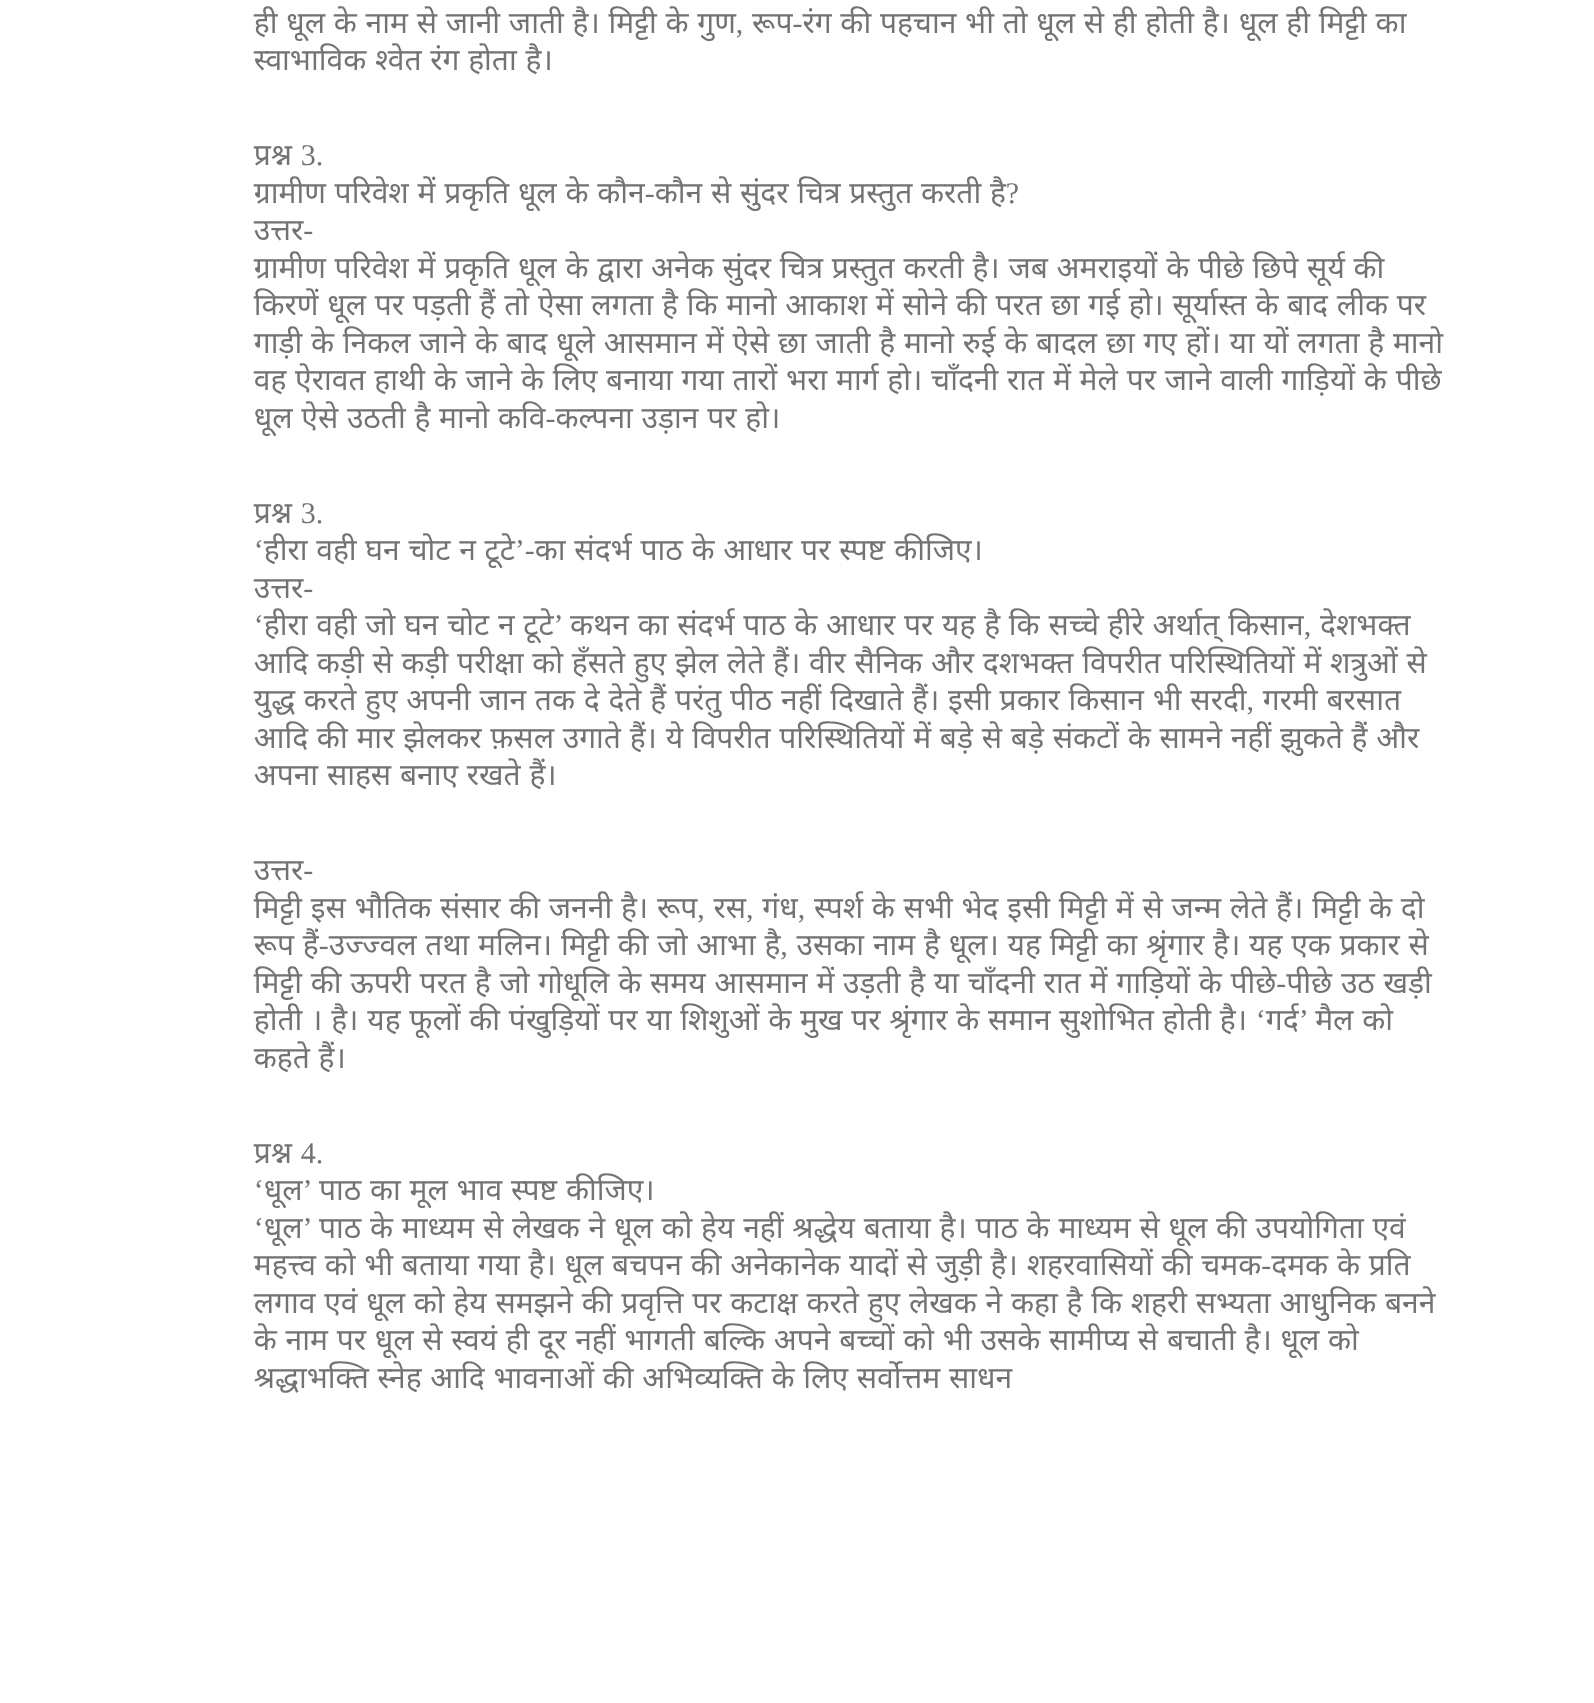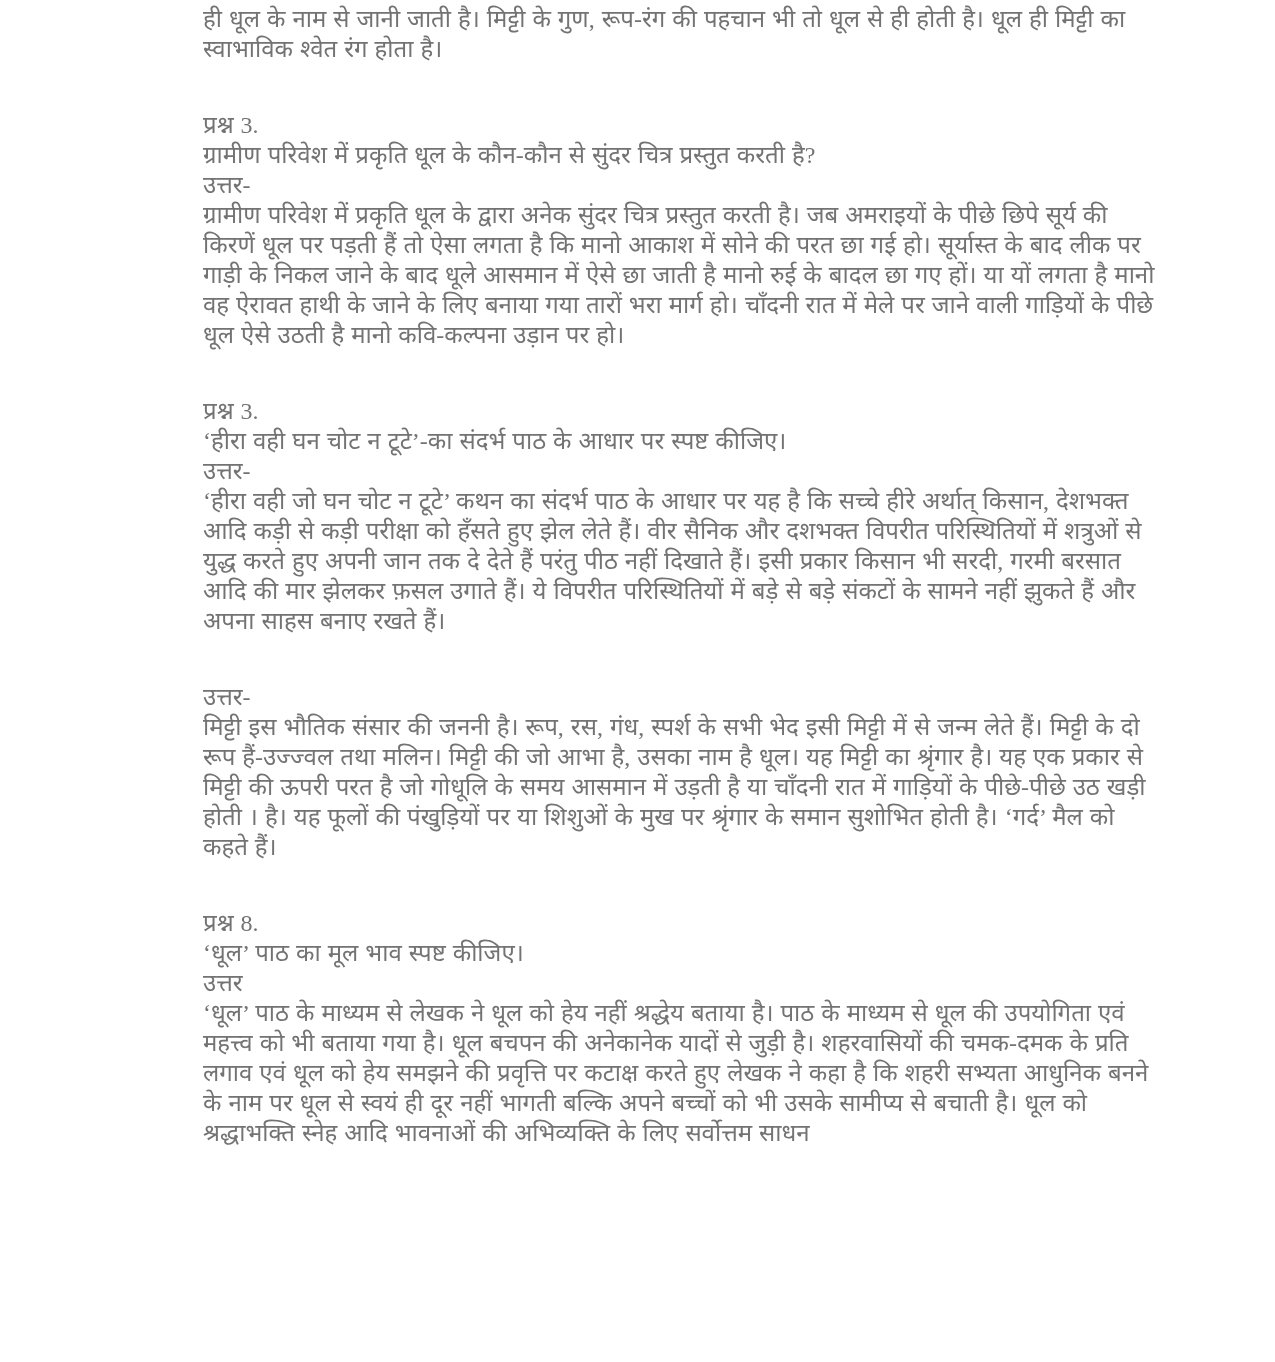--- a/index.html
+++ b/index.html
@@ -62,20 +62,19 @@
       <p class="a-label">उत्तर-</p>
       <p class="a-text">‘हीरा वही जो घन चोट न टूटे’ कथन का संदर्भ पाठ के आधार पर यह है कि सच्चे हीरे अर्थात् किसान, देशभक्त आदि कड़ी से कड़ी परीक्षा को हँसते हुए झेल लेते हैं। वीर सैनिक और दशभक्त विपरीत परिस्थितियों में शत्रुओं से युद्ध करते हुए अपनी जान तक दे देते हैं परंतु पीठ नहीं दिखाते हैं। इसी प्रकार किसान भी सरदी, गरमी बरसात आदि की मार झेलकर फ़सल उगाते हैं। ये विपरीत परिस्थितियों में बड़े से बड़े संकटों के सामने नहीं झुकते हैं और अपना साहस बनाए रखते हैं।</p>
     </section>
 
     <section class="qa-block">
       <p class="a-label">उत्तर-</p>
       <p class="a-text">मिट्टी इस भौतिक संसार की जननी है। रूप, रस, गंध, स्पर्श के सभी भेद इसी मिट्टी में से जन्म लेते हैं। मिट्टी के दो रूप हैं-उज्ज्वल तथा मलिन। मिट्टी की जो आभा है, उसका नाम है धूल। यह मिट्टी का श्रृंगार है। यह एक प्रकार से मिट्टी की ऊपरी परत है जो गोधूलि के समय आसमान में उड़ती है या चाँदनी रात में गाड़ियों के पीछे-पीछे उठ खड़ी होती । है। यह फूलों की पंखुड़ियों पर या शिशुओं के मुख पर श्रृंगार के समान सुशोभित होती है। ‘गर्द’ मैल को कहते हैं।</p>
     </section>
 
     <section class="qa-block">
-      <p class="q-label">प्रश्न 8.</p>
+      <p class="q-label">प्रश्न 4.</p>
       <p class="q-text">‘धूल’ पाठ का मूल भाव स्पष्ट कीजिए।</p>
-      <p class="a-label">उत्तर</p>
       <p class="a-text">‘धूल’ पाठ के माध्यम से लेखक ने धूल को हेय नहीं श्रद्धेय बताया है। पाठ के माध्यम से धूल की उपयोगिता एवं महत्त्व को भी बताया गया है। धूल बचपन की अनेकानेक यादों से जुड़ी है। शहरवासियों की चमक-दमक के प्रति लगाव एवं धूल को हेय समझने की प्रवृत्ति पर कटाक्ष करते हुए लेखक ने कहा है कि शहरी सभ्यता आधुनिक बनने के नाम पर धूल से स्वयं ही दूर नहीं भागती बल्कि अपने बच्चों को भी उसके सामीप्य से बचाती है। धूल को श्रद्धाभक्ति स्नेह आदि भावनाओं की अभिव्यक्ति के लिए सर्वोत्तम साधन</p>
     </section>
 
   </div>
 </div>
 
 </body></html>

